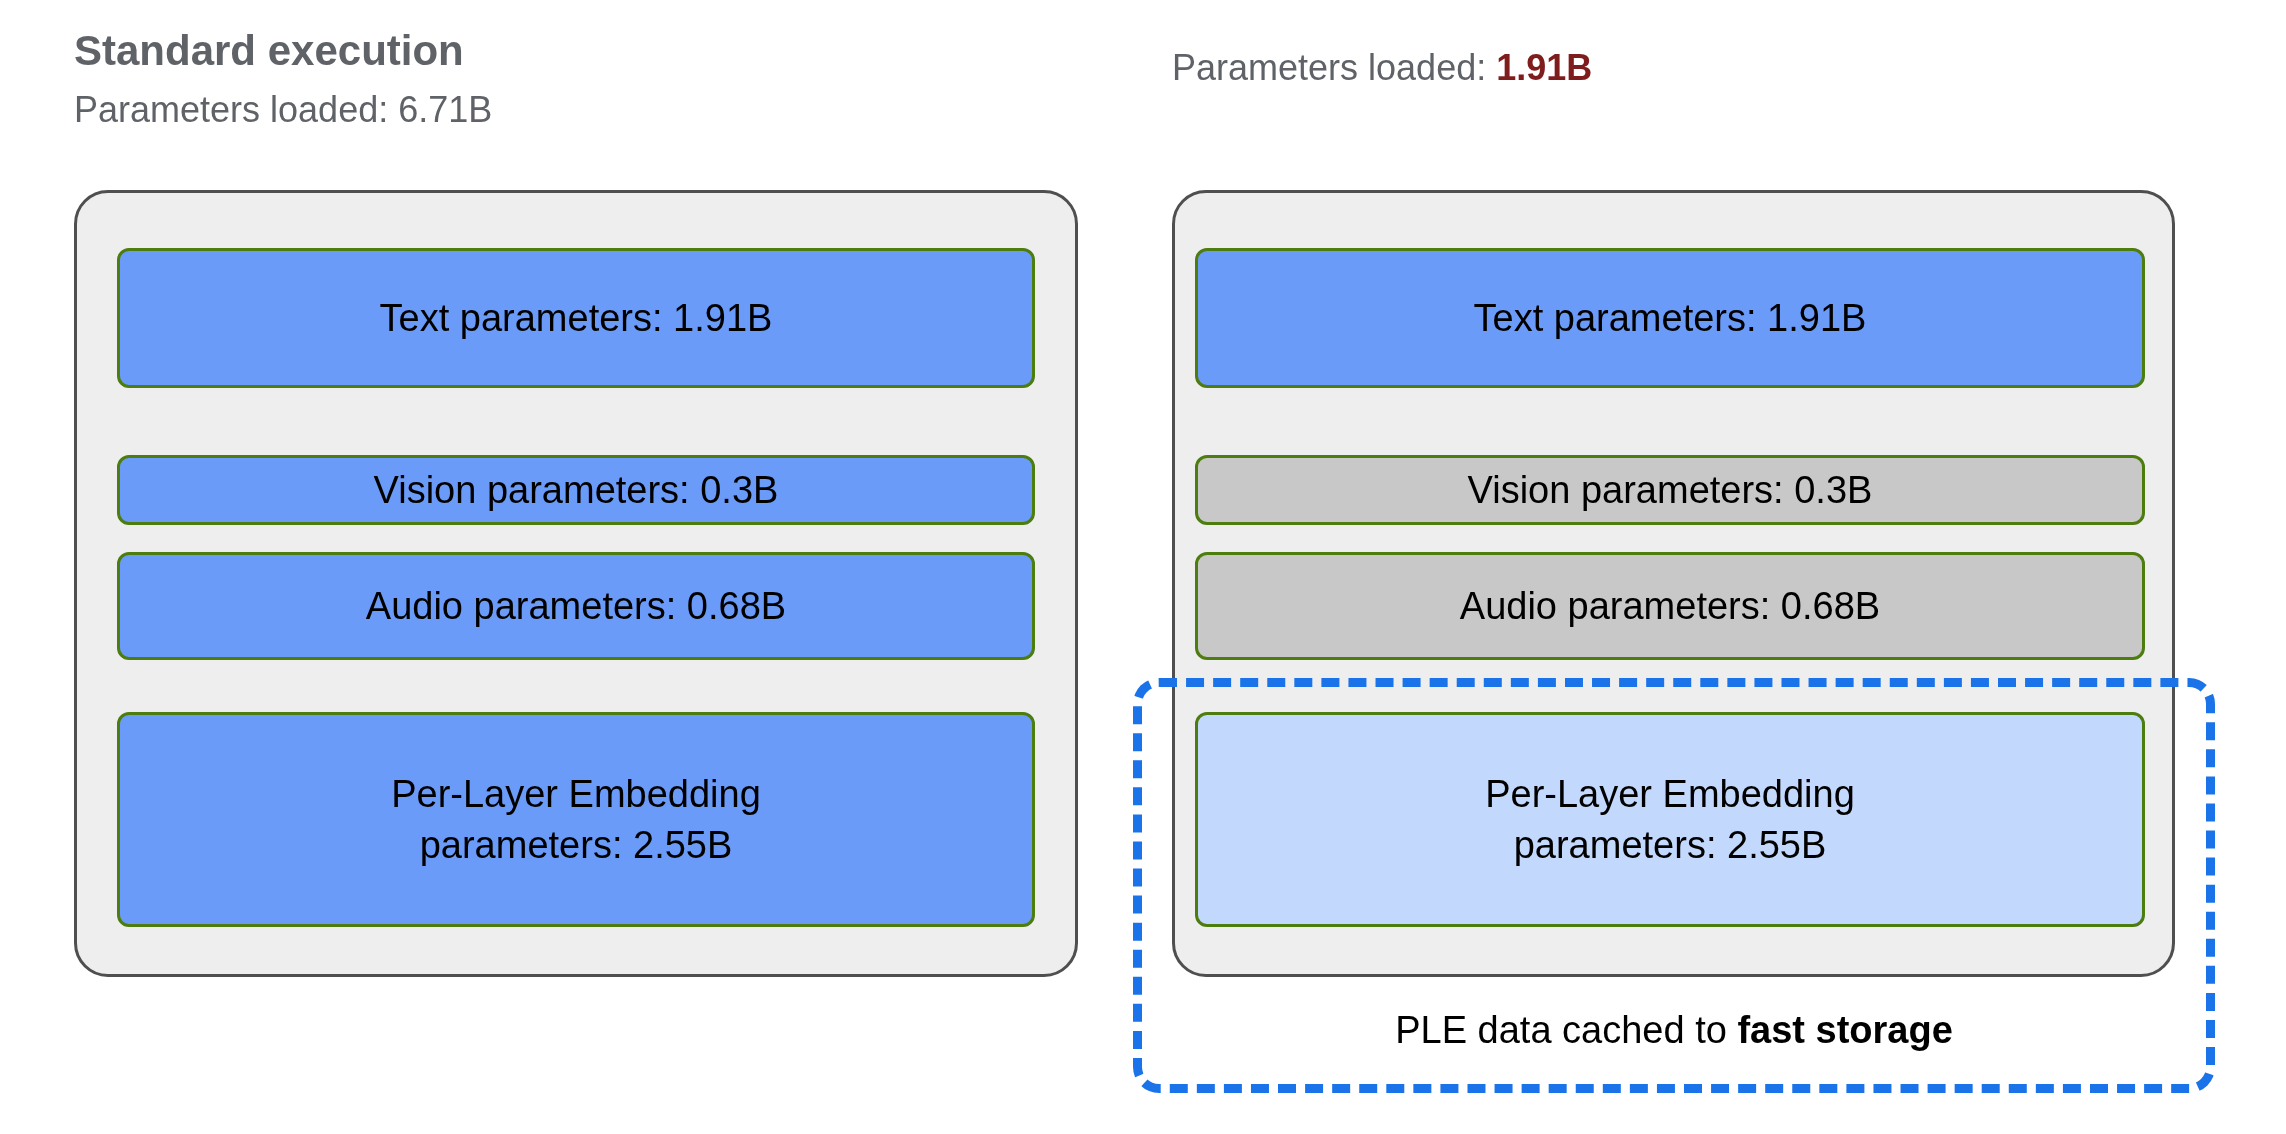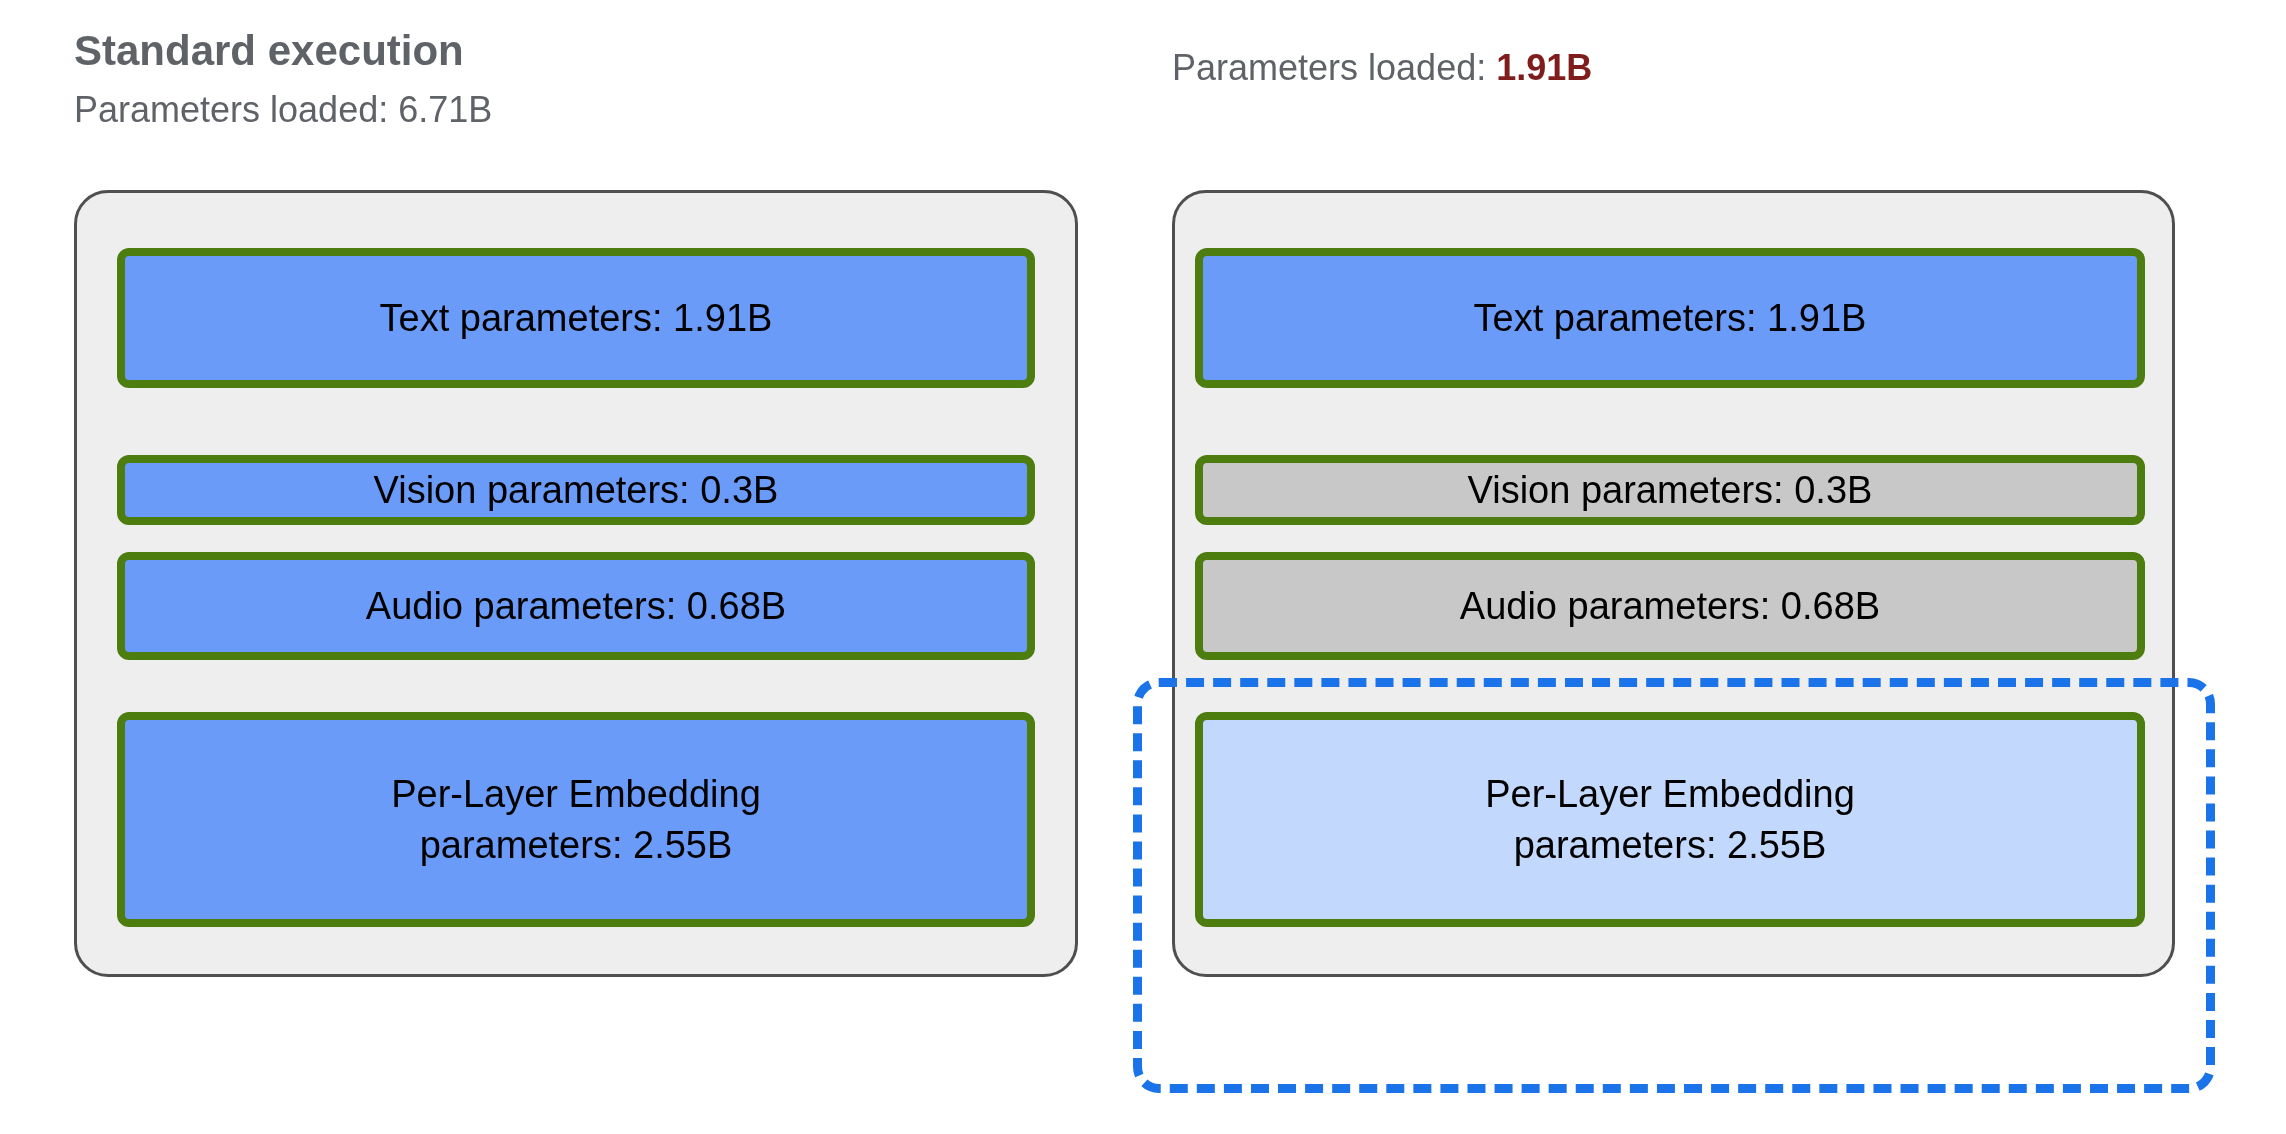--- a/index.html
+++ b/index.html
@@ -49,21 +49,21 @@
     background: #eeeeee;
     border: 3px solid #4f4f4f;
     border-radius: 34px;
     box-sizing: border-box;
   }
 
   
   .pbox {
     position: absolute;
     box-sizing: border-box;
-    border: 8px solid #4d7c0f;
+    border: 3px solid #4d7c0f;
     border-radius: 12px;
     display: flex;
     align-items: center;
     justify-content: center;
     text-align: center;
     font-size: 38px;
     color: #000000;
     line-height: 1.32;
     padding: 4px 10px;
   }
@@ -139,14 +139,15 @@
     <span>Audio parameters: 0.68B</span>
   </div>
 
   <div class="pbox cached" style="left:1195px; top:712px; width:950px; height:215px; flex-direction:column;">
     <span>Per-Layer Embedding</span>
     <span>parameters: 2.55B</span>
   </div>
 
   <div class="cache-region" style="left:1133px; top:678px; width:1082px; height:415px;"></div>
 
+  <div class="cache-caption" style="left:1133px; top:1010px; width:1082px;"><span>PLE data cached to </span><b>fast storage</b></div>
 
 </div>
 
 </body></html>

